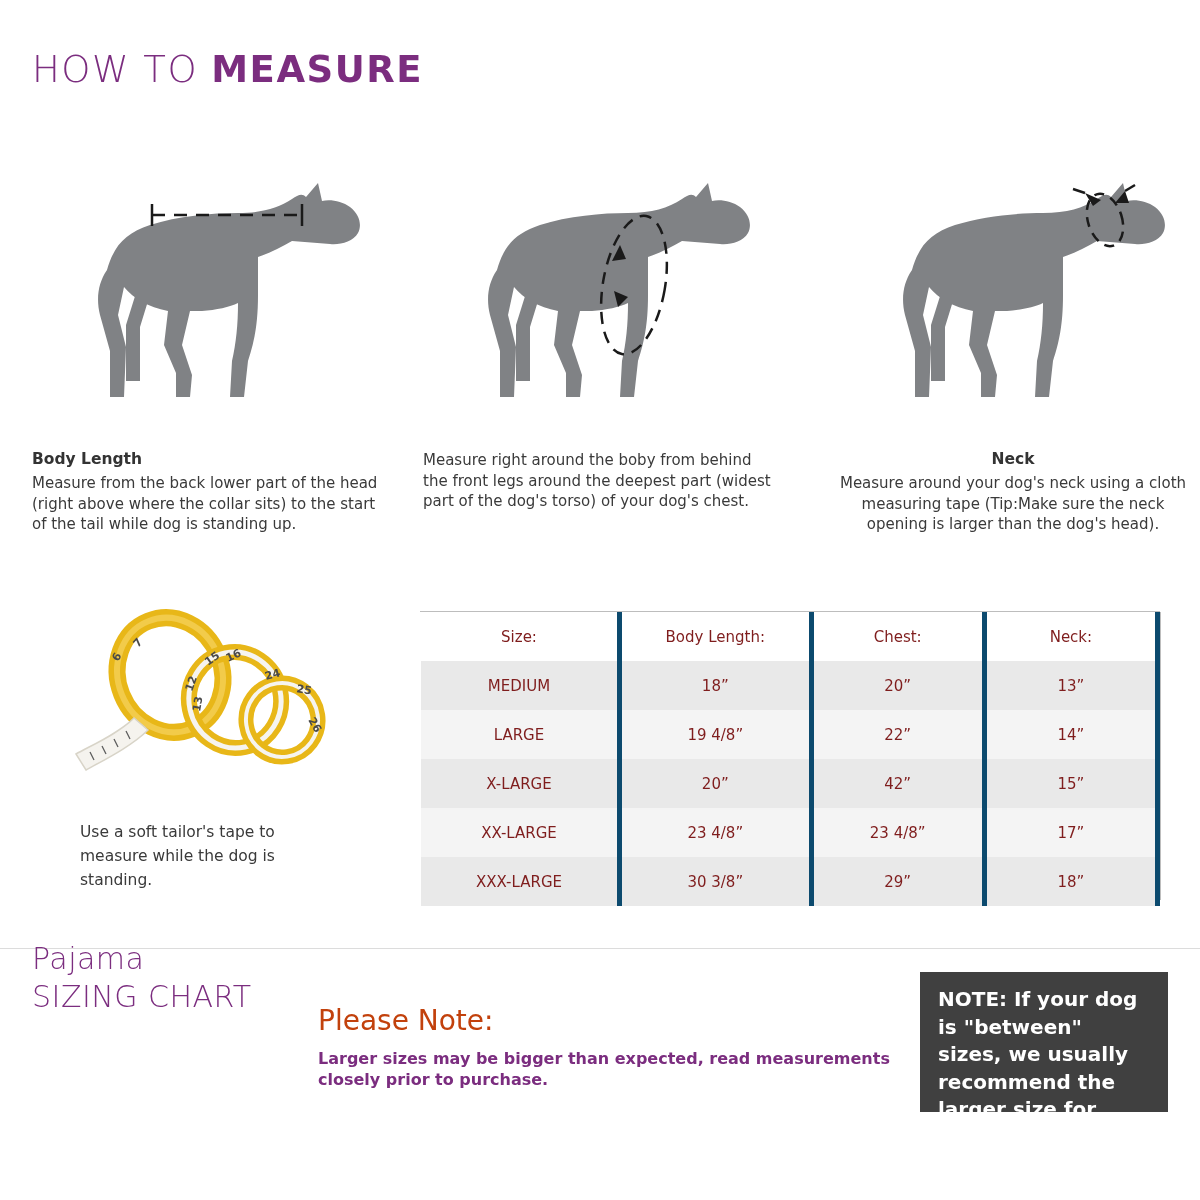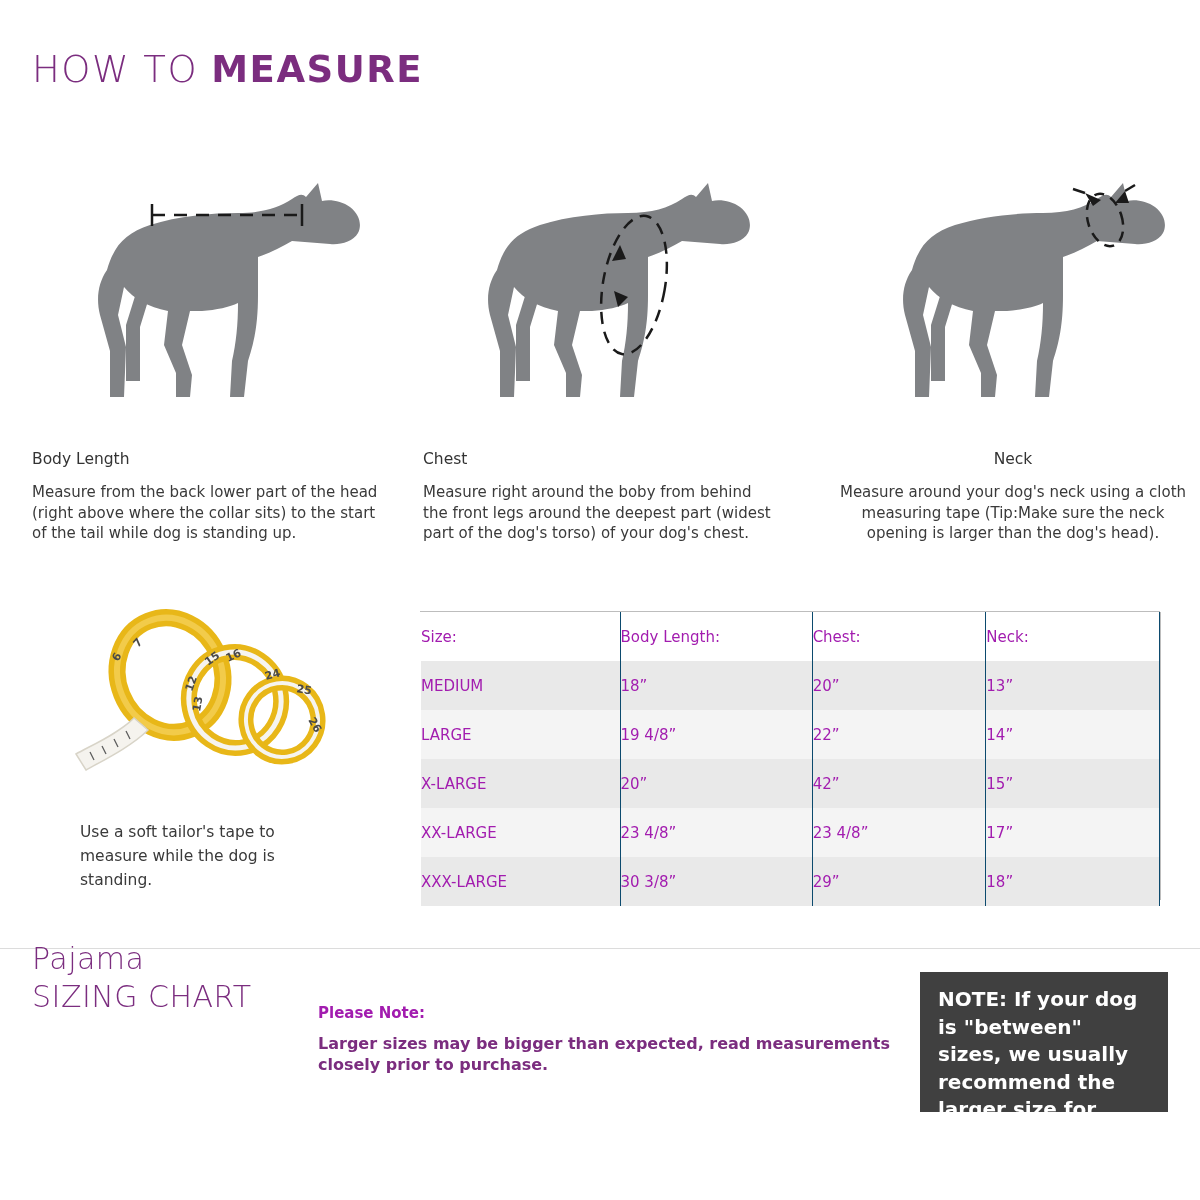--- a/index.html
+++ b/index.html
@@ -69,23 +69,23 @@
   .desc {
     position: absolute;
     top: 0;
     width: 350px;
   }
   .desc.d1 { left: 32px; }
   .desc.d2 { left: 423px; }
   .desc.d3 { left: 838px; text-align: center; }
   .desc-title {
     font-size: 15.5px;
-    font-weight: 400;
+    font-weight: 700;
     color: #333;
-    margin-bottom: 14px;
+    margin-bottom: 5px;
   }
   .desc-body {
     font-size: 15px;
     line-height: 1.38;
     color: #3a3a3a;
   }
 
   
   .tape-wrap {
     position: absolute;
@@ -108,28 +108,28 @@
   .size-table {
     position: absolute;
     left: 420px;
     top: 612px;
     width: 740px;
     border-collapse: collapse;
     font-size: 15px;
   }
   .size-table th,
   .size-table td {
-    text-align: left;
+    text-align: center;
     padding: 0;
     height: 49px;
     vertical-align: middle;
     border-left: 1px solid #ffffff;
-    border-right: 1px solid #0c4a6e;
+    border-right: 5px solid #0c4a6e;
     font-weight: 400;
-    color: #a21caf;
+    color: #7f1d1d;
   }
   .size-table thead th {
     background: #ffffff;
     font-weight: 400;
   }
   .size-table tbody tr:nth-child(odd) td {
     background: #e9e9e9;
   }
   .size-table tbody tr:nth-child(even) td {
     background: #f4f4f4;
@@ -186,23 +186,23 @@
     line-height: 1.25;
     letter-spacing: 0.5px;
   }
   .please-note {
     position: absolute;
     left: 318px;
     top: 1004px;
     width: 580px;
   }
   .pn-title {
-    font-size: 15px;
-    font-weight: 700;
-    color: #a21caf;
+    font-size: 28px;
+    font-weight: 400;
+    color: #c2410c;
     margin-bottom: 11px;
   }
   .pn-body {
     font-size: 16px;
     font-weight: 700;
     color: #7b2d7f;
     line-height: 1.32;
   }
   .note-box {
     position: absolute;
@@ -278,21 +278,20 @@
       </svg>
     </div>
   </div>
 
   <div class="descs">
     <div class="desc d1">
       <div class="desc-title">Body Length</div>
       <div class="desc-body">Measure from the back lower part of the head (right above where the collar sits) to the start of the tail while dog is standing up.</div>
     </div>
     <div class="desc d2">
-      <div class="desc-title">Chest</div>
       <div class="desc-body">Measure right around the boby from behind the front legs around the deepest part (widest part of the dog's torso) of your dog's chest.</div>
     </div>
     <div class="desc d3">
       <div class="desc-title">Neck</div>
       <div class="desc-body">Measure around your dog's neck using a cloth measuring tape (Tip:Make sure the neck opening is larger than the dog's head).</div>
     </div>
   </div>
 
   <div class="tape-wrap">
     <svg width="320" height="200" viewBox="0 0 320 200">

